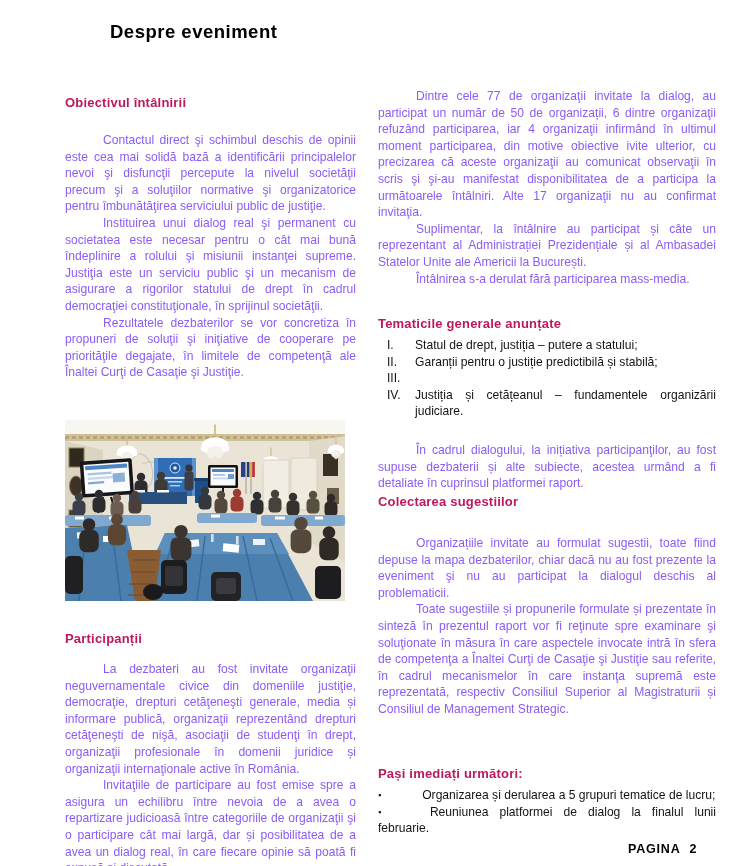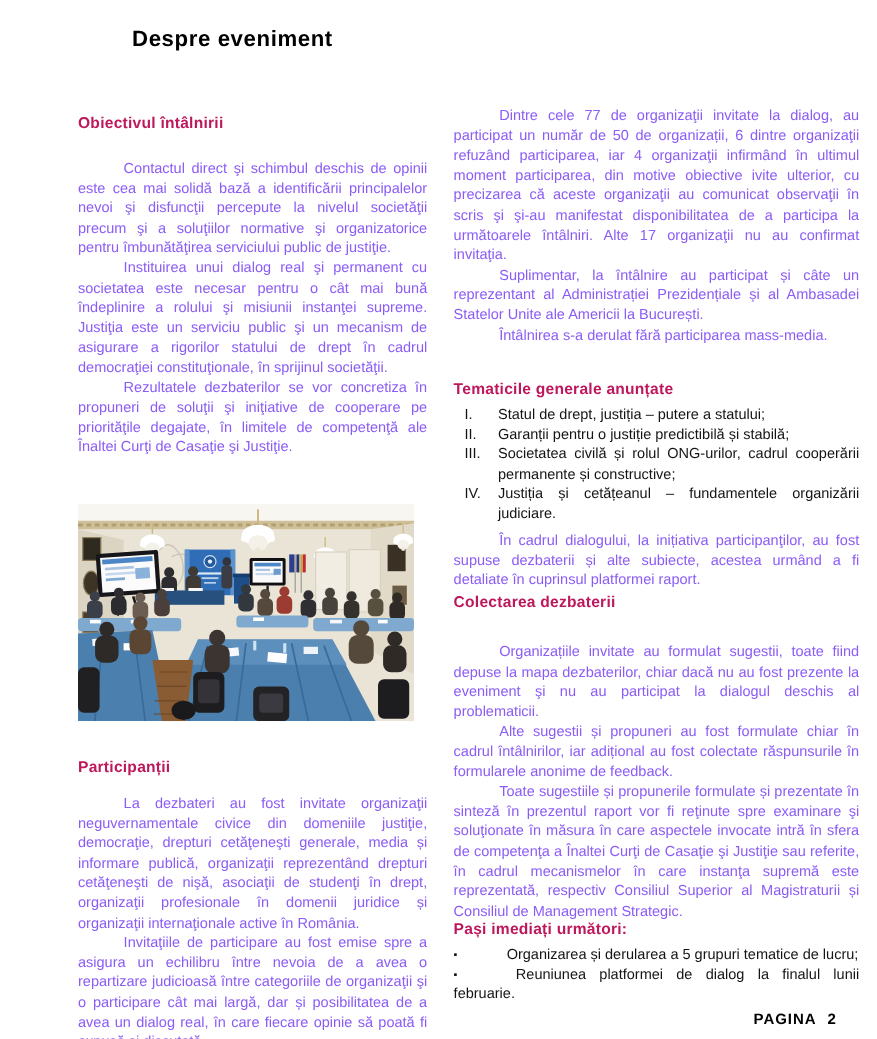--- a/index.html
+++ b/index.html
@@ -247,37 +247,35 @@
       <div class="tlist-row">
         <span class="tnum">I.</span>
         <span class="ttext">Statul de drept, justiția – putere a statului;</span>
       </div>
       <div class="tlist-row">
         <span class="tnum">II.</span>
         <span class="ttext">Garanții pentru o justiție predictibilă și stabilă;</span>
       </div>
       <div class="tlist-row">
         <span class="tnum">III.</span>
-        <span class="ttext">Societatea civilă și rolul ONG-urilor, cadrul cooperării permanente și constructive;</span>
       </div>
       <div class="tlist-row">
         <span class="tnum">IV.</span>
         <span class="ttext">Justiția și cetățeanul – fundamentele organizării judiciare.</span>
       </div>
     </div>
     <div class="blk" style="top:354px;">
       <p class="body">În cadrul dialogului, la inițiativa participanţilor, au fost supuse dezbaterii și alte subiecte, acestea urmând a fi detaliate în cuprinsul platformei raport.</p>
     </div>
 
     <div class="blk" style="top:406px;">
-      <h2 class="gold">Colectarea dezbaterii</h2>
+      <h2 class="gold">Colectarea sugestiilor</h2>
     </div>
     <div class="blk" style="top:447px;">
       <p class="body">Organizațiile invitate au formulat sugestii, toate fiind depuse la mapa dezbaterilor, chiar dacă nu au fost prezente la eveniment şi nu au participat la dialogul deschis al problematicii.</p>
-      <p class="body">Alte sugestii și propuneri au fost formulate chiar în cadrul întâlnirilor, iar adițional au fost colectate răspunsurile în formularele anonime de feedback.</p>
       <p class="body">Toate sugestiile și propunerile formulate și prezentate în sinteză în prezentul raport vor fi reţinute spre examinare şi soluţionate în măsura în care aspectele invocate intră în sfera de competenţa a Înaltei Curţi de Casaţie şi Justiţie sau referite, în cadrul mecanismelor în care instanţa supremă este reprezentată, respectiv Consiliul Superior al Magistraturii și Consiliul de Management Strategic.</p>
     </div>
 
     <div class="blk" style="top:678px;">
       <h2 class="gold">Pași imediați următori:</h2>
     </div>
     <div class="blk" style="top:699px;">
       <p class="bullet-line">
         <span class="blt">▪</span><span class="btab"></span><span>Organizarea și derularea a 5 grupuri tematice de lucru;</span>
       </p>

